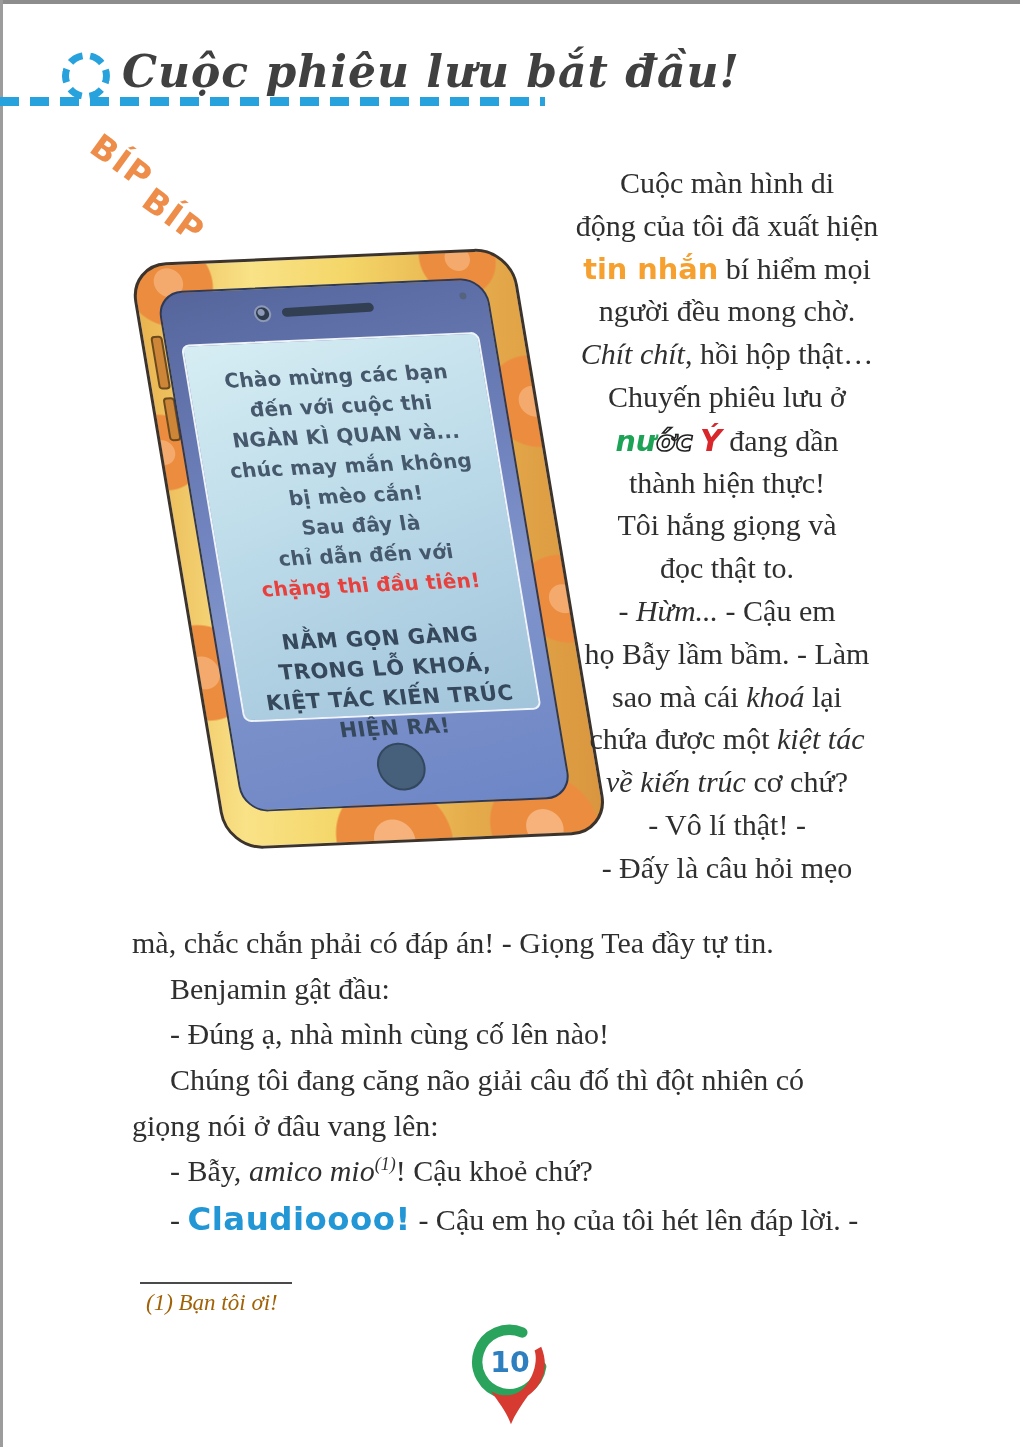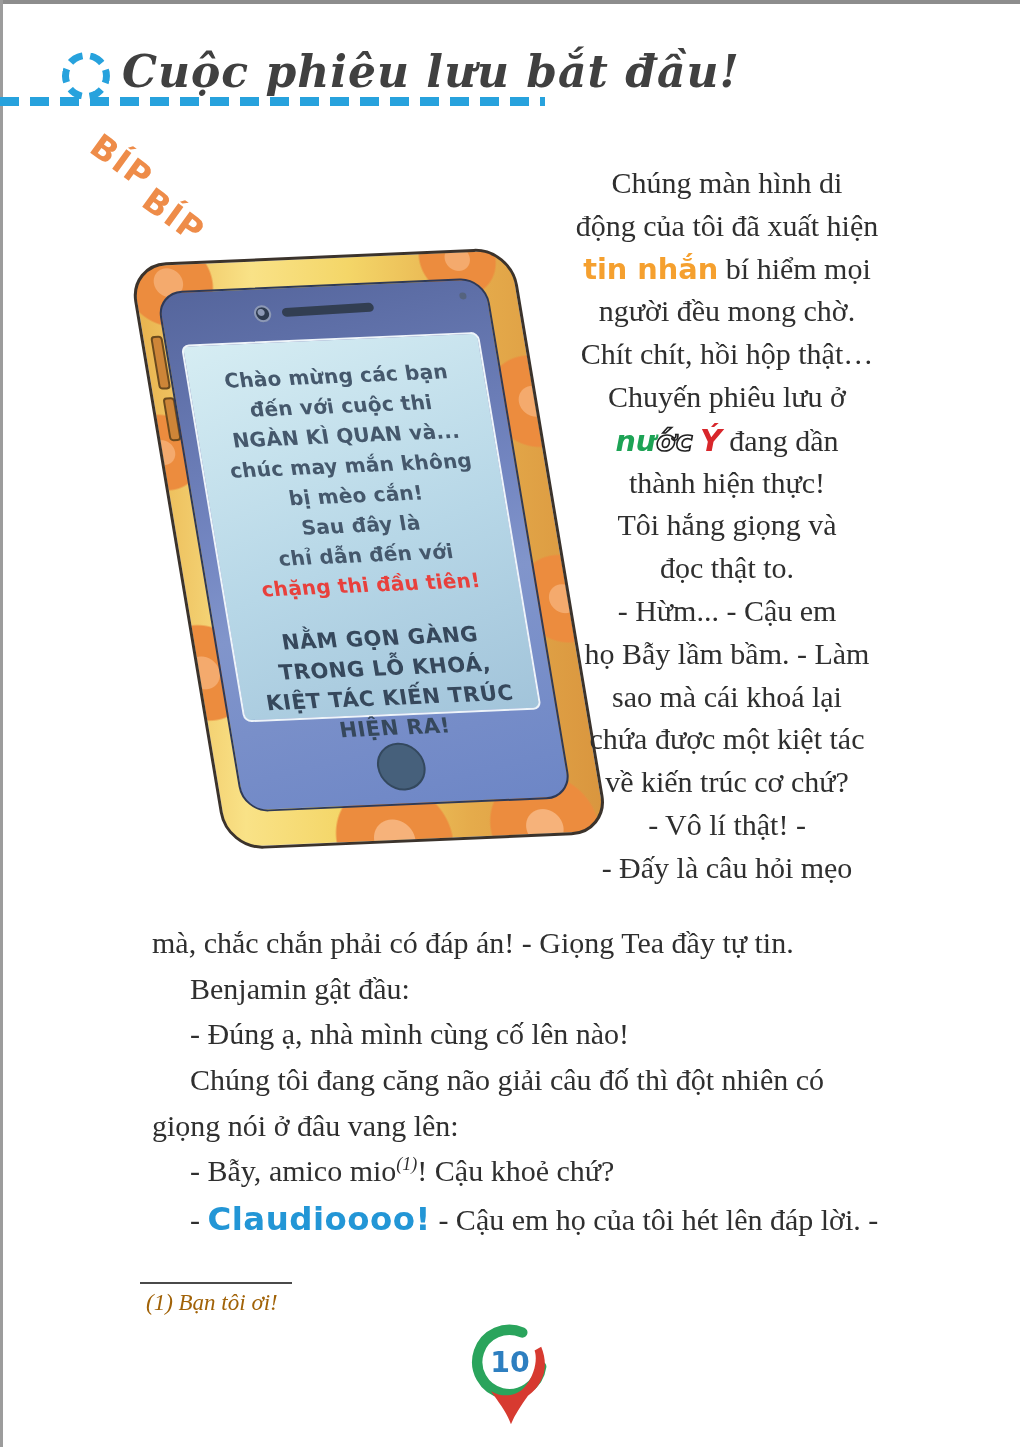--- a/index.html
+++ b/index.html
@@ -56,24 +56,24 @@
   .phone-screen .line{height:30px;font-size:20px;font-weight:bold;color:#45586c;letter-spacing:.2px;}
   .phone-screen .gap{height:24px;}
   .phone-screen .msg .red{color:#e8403c;}
   .phone-screen .riddle .line{font-size:21px;color:#36485c;letter-spacing:.5px;}
   .phone-screen .msg .line.red{color:#e8403c;}
 
   
   .story-right{position:absolute;left:557px;top:166px;width:340px;text-align:center;
                font-size:30px;color:#2f2f2f;}
   .story-right .line{height:42.8px;white-space:nowrap;}
-  .story-bottom{position:absolute;left:152px;top:926px;width:750px;font-size:30px;color:#2f2f2f;}
+  .story-bottom{position:absolute;left:132px;top:926px;width:750px;font-size:30px;color:#2f2f2f;}
   .story-bottom .line{height:45.7px;white-space:nowrap;}
   .story-bottom .line.indent{padding-left:38px;}
-  .it{}
+  .it{font-style:italic;}
   .sup{font-size:.6em;vertical-align:super;font-style:italic;}
   .hl-orange{color:#f5a02f;font-weight:bold;font-family:"DejaVu Sans",sans-serif;font-size:.96em;}
   .hl-blue{color:#2396d6;font-weight:bold;font-family:"DejaVu Sans",sans-serif;font-size:1.08em;letter-spacing:.5px;}
   .it-green{color:#1da355;font-weight:bold;font-style:italic;font-family:"DejaVu Sans",sans-serif;font-size:.95em;}
   .it-outline{color:#ffffff;font-weight:bold;font-style:italic;font-family:"DejaVu Sans",sans-serif;font-size:.95em;
               -webkit-text-stroke:1.6px #222;text-shadow:0 0 1px #222;text-align:right;}
   .it-red{color:#d8262b;font-weight:bold;font-style:italic;font-family:"DejaVu Sans",sans-serif;font-size:1em;}
 
   
   .fn-rule{position:absolute;left:140px;top:1282px;width:152px;height:2px;background:#4a4a4a;}
@@ -123,21 +123,21 @@
               <div class="line">KIỆT TÁC KIẾN TRÚC</div>
               <div class="line">HIỆN RA!</div>
             </div>
         </div>
         <div class="home"></div>
       </div>
     </div>
   </div>
 
   <div class="story-right">
-      <div class="line"><span>Chúng màn hình di</span></div>
+      <div class="line"><span>Cuộc màn hình di</span></div>
       <div class="line"><span>động của tôi đã xuất hiện</span></div>
       <div class="line"><span class="hl-orange">tin nhắn</span><span> bí hiểm mọi</span></div>
       <div class="line"><span>người đều mong chờ.</span></div>
       <div class="line"><span class="it">Chít chít</span><span>, hồi hộp thật…</span></div>
       <div class="line"><span>Chuyến phiêu lưu ở</span></div>
       <div class="line"><span class="it-green">nư</span><span class="it-outline">ớc</span><span> </span><span class="it-red">Ý</span><span> đang dần</span></div>
       <div class="line"><span>thành hiện thực!</span></div>
       <div class="line"><span>Tôi hắng giọng và</span></div>
       <div class="line"><span>đọc thật to.</span></div>
       <div class="line"><span>- </span><span class="it">Hừm...</span><span> - Cậu em</span></div>

